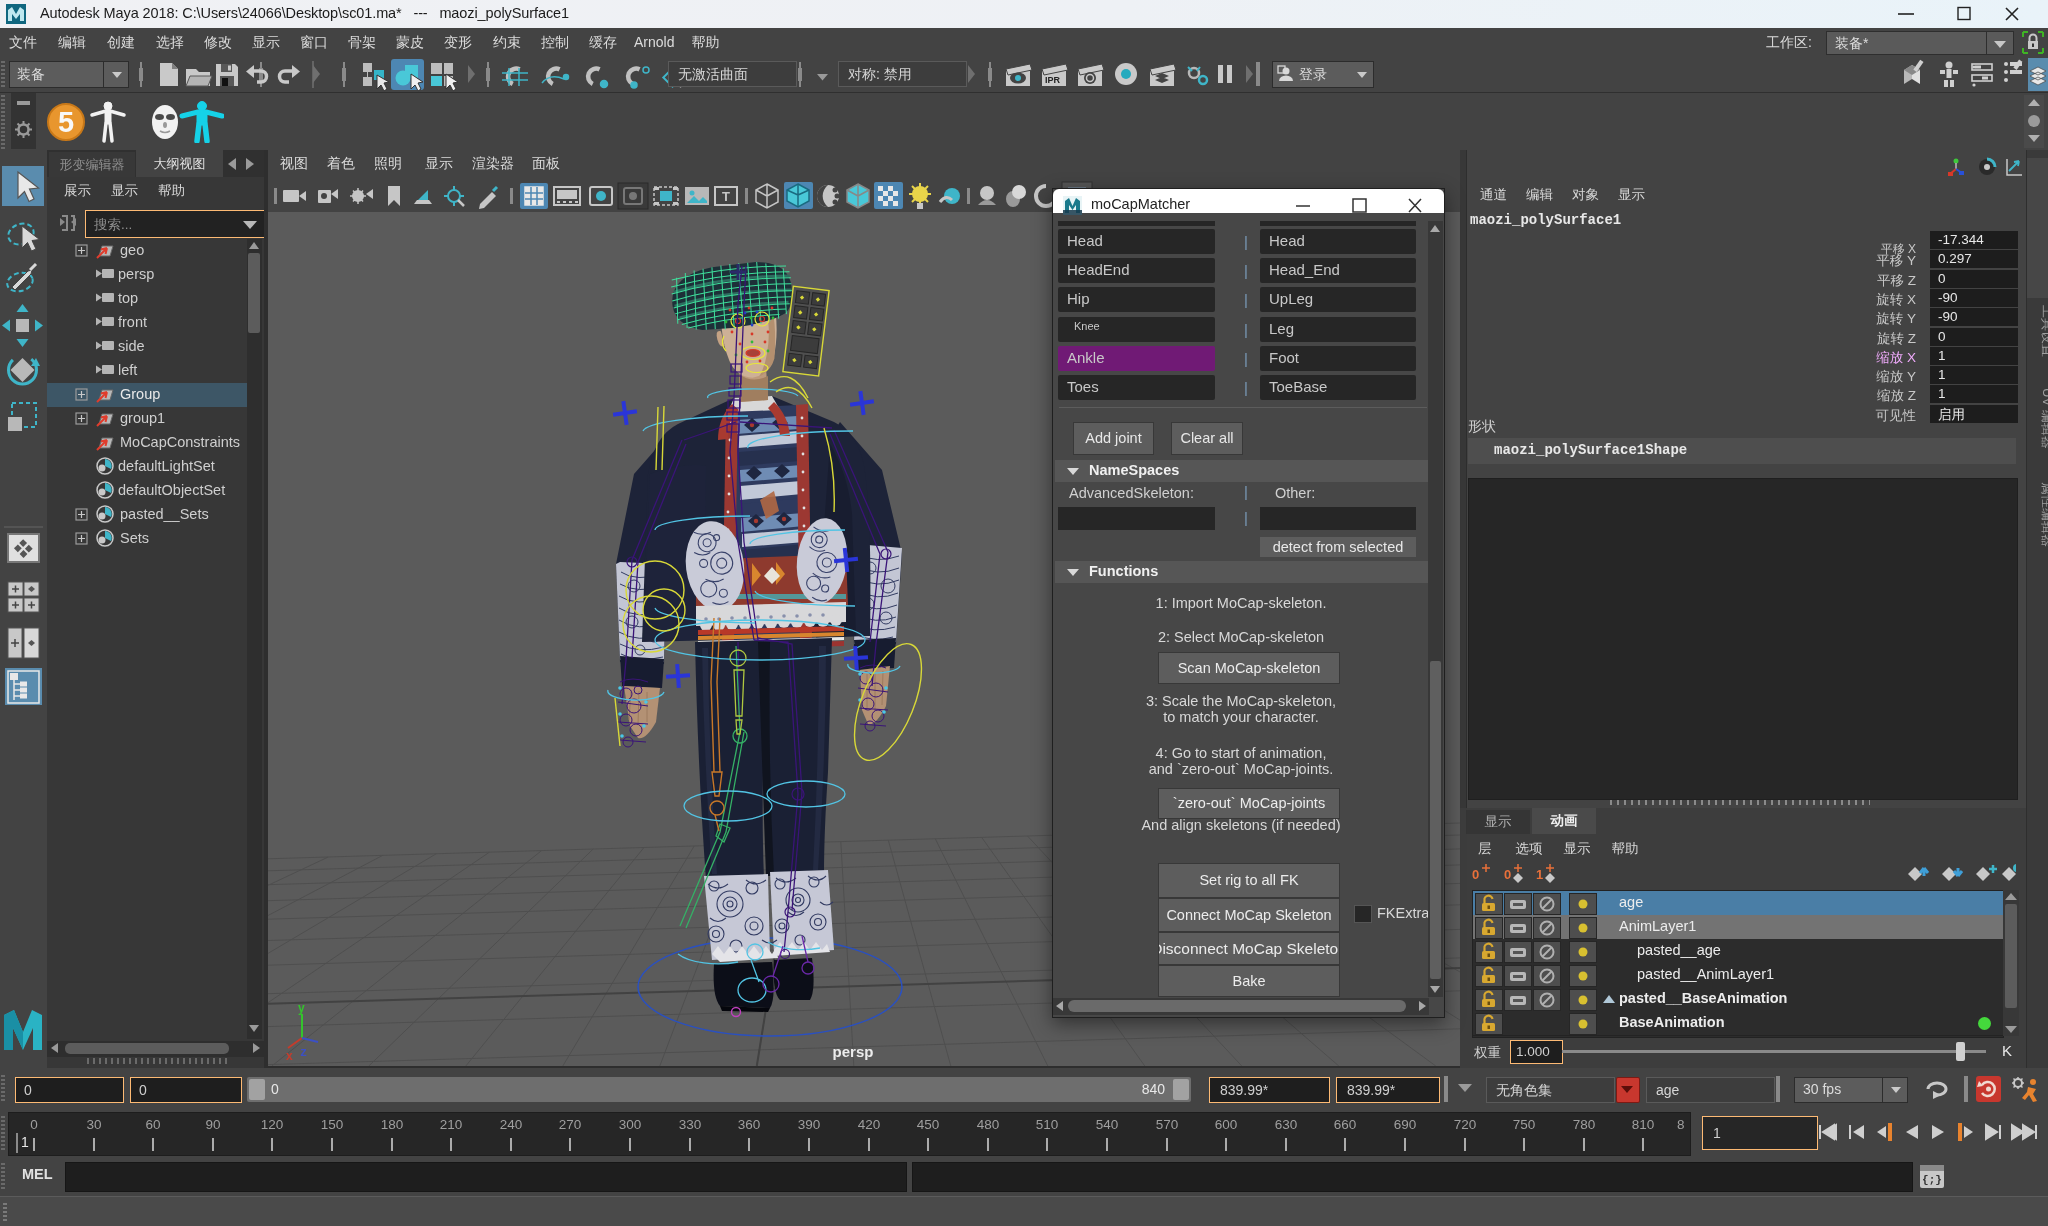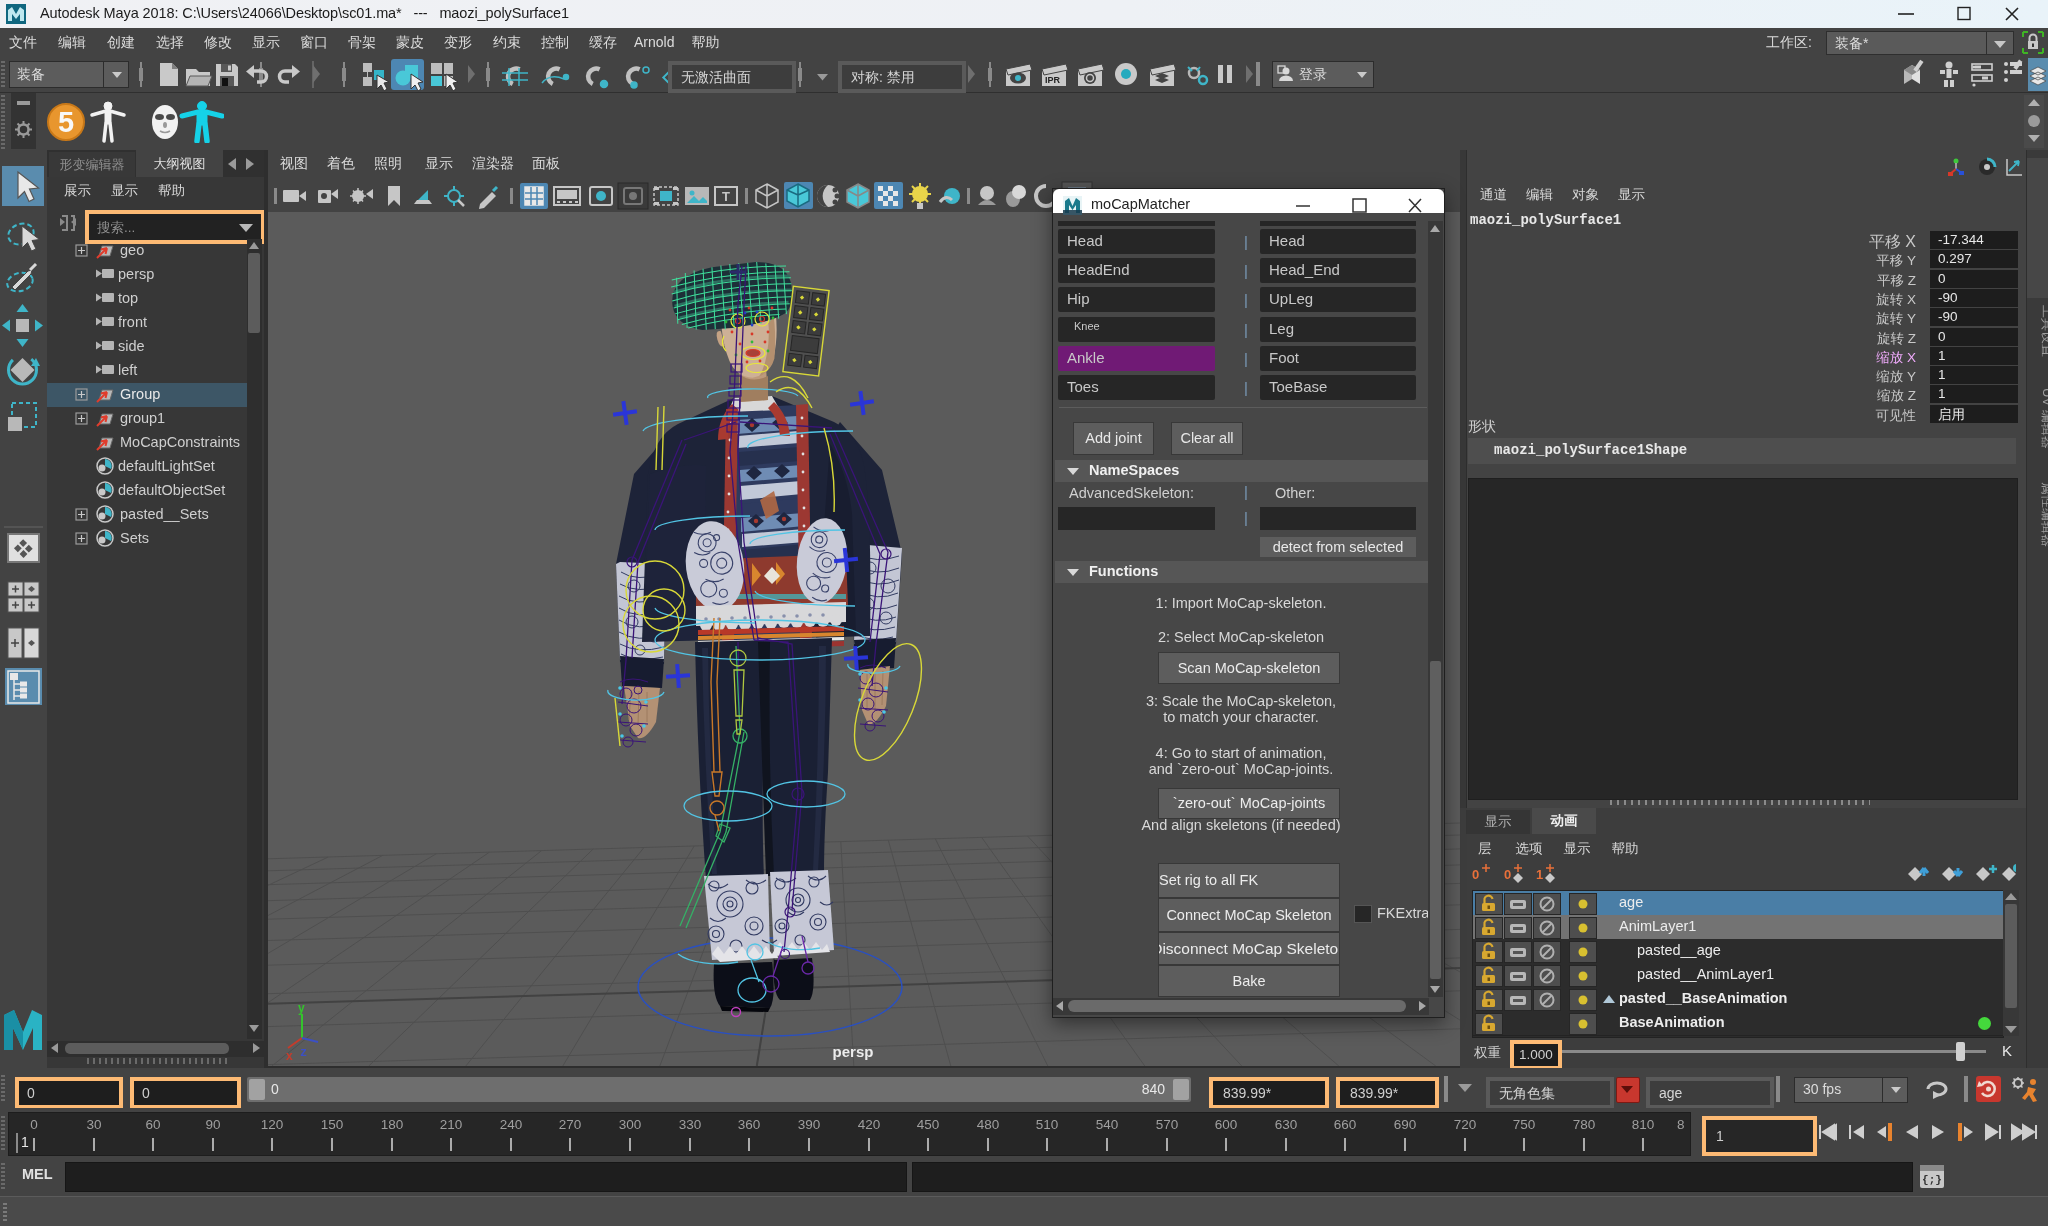--- a/index.html
+++ b/index.html
@@ -1,20 +1,20 @@
 <!DOCTYPE html>
 <html><head>
 <meta charset="utf-8">
 <style>
   html,body{margin:0;padding:0;background:#2b2b2b;}
   #app{position:relative;width:2048px;height:1226px;overflow:hidden;
        font-family:"Liberation Sans",sans-serif;background:#434343;}
   .abs{position:absolute;}
   .txt{color:#dcdcdc;font-size:14px;white-space:nowrap;}
-  .field{background:#1e1e1e;border:4px solid #fdba74;color:#cfcfcf;}
+  .field{background:#1e1e1e;border:1px solid #fdba74;color:#cfcfcf;padding-left:7px;}
 </style>
 </head>
 <body>
 <div id="app">
 
 <div class="abs" style="left:0;top:0;width:2048px;height:28px;background:linear-gradient(90deg,#f0f1f4 0%,#eef1f5 55%,#e9f3f9 100%);">
   <svg class="abs" style="left:6px;top:4px" width="20" height="20" viewBox="0 0 20 20">
     <rect x="0" y="0" width="20" height="20" fill="#10677f"></rect>
     <path d="M2 17 V6 L6 3 L10 10 L14 3 L18 6 V17 H14 V10 L10 15 L6 10 V17 Z" fill="#bfe8ef"></path>
   </svg>
@@ -1078,21 +1078,21 @@
           <path d="M1 2 v16 h15" stroke="#c8c8c8" stroke-width="1.5" fill="none"></path>
           <path d="M3 14 L13 4 M13 4 l-5 1 M13 4 l-1 5" stroke="#3fb5c8" stroke-width="1.8" fill="none"></path>
         </g>
   </svg>
   <div class="abs" style="left:20px;top:36px;color:#d8d8d8;font-size:13.5px;">
     <span style="margin-right:19px">通道</span><span style="margin-right:19px">编辑</span><span style="margin-right:19px">对象</span><span>显示</span>
   </div>
   <div class="abs" style="left:10px;top:62px;color:#e8e8e8;font-size:14px;font-weight:bold;font-family:'Liberation Mono',monospace;">maozi_polySurface1</div>
   <div id="chanrows" class="abs" style="left:0;top:81px;width:560px;height:200px;">
         <div class="abs" style="left:0;top:0px;width:560px;height:19px;">
-          <span style="position:absolute;right:104px;top:1px;color:#c8c8c8;font-size:16px;">平移 X</span>
+          <span style="position:absolute;right:104px;top:10px;color:#c8c8c8;font-size:12px;">平移 X</span>
           <div class="abs" style="left:470px;top:0;width:88px;height:18px;background:#1d1d1d;">
             <span style="position:absolute;left:8px;top:1px;color:#e8e8e8;font-size:13.5px;">-17.344</span>
           </div>
         </div>
         <div class="abs" style="left:0;top:19.3px;width:560px;height:19px;">
           <span style="position:absolute;right:104px;top:2px;color:#c8c8c8;font-size:13.5px;">平移 Y</span>
           <div class="abs" style="left:470px;top:0;width:88px;height:18px;background:#1d1d1d;">
             <span style="position:absolute;left:8px;top:1px;color:#e8e8e8;font-size:13.5px;">0.297</span>
           </div>
         </div>
@@ -1408,21 +1408,21 @@
     <div class="abs" style="left:12px;top:8px;width:0;height:0;border-left:6px solid transparent;border-right:6px solid transparent;border-top:7px solid #d8d8d8;"></div>
     <span style="position:absolute;left:34px;top:2px;color:#f0f0f0;font-size:14.5px;font-weight:bold;">Functions</span>
   </div>
   <div class="abs" style="left:0;top:406px;width:376px;color:#d8d8d8;font-size:14.5px;text-align:center;">1: Import MoCap-skeleton.</div>
   <div class="abs" style="left:0;top:440px;width:376px;color:#d8d8d8;font-size:14.5px;text-align:center;">2: Select MoCap-skeleton</div>
   <div class="abs" style="left:105px;top:463px;width:180px;height:30px;background:#5d5d5d;border:1px solid #383838;color:#ececec;font-size:14.5px;text-align:center;line-height:30px;">Scan MoCap-skeleton</div>
   <div class="abs" style="left:0;top:504px;width:376px;color:#d8d8d8;font-size:14.5px;text-align:center;">3: Scale the MoCap-skeleton,<br>to match your character.</div>
   <div class="abs" style="left:0;top:556px;width:376px;color:#d8d8d8;font-size:14.5px;text-align:center;">4: Go to start of animation,<br>and `zero-out` MoCap-joints.</div>
   <div class="abs" style="left:105px;top:599px;width:180px;height:29px;background:#5d5d5d;border:1px solid #383838;color:#ececec;font-size:14.5px;text-align:center;line-height:29px;">`zero-out` MoCap-joints</div>
   <div class="abs" style="left:0;top:628px;width:376px;color:#d8d8d8;font-size:14.5px;text-align:center;">And align skeletons (if needed)</div>
-  <div class="abs" style="left:105px;top:674px;width:180px;height:33px;background:#5d5d5d;border:1px solid #383838;color:#ececec;font-size:14.5px;text-align:left;line-height:33px;">Set rig to all FK</div>
+  <div class="abs" style="left:105px;top:674px;width:180px;height:33px;background:#5d5d5d;border:1px solid #383838;color:#ececec;font-size:14.5px;text-align:center;line-height:33px;">Set rig to all FK</div>
   <div class="abs" style="left:105px;top:709px;width:180px;height:32px;background:#5d5d5d;border:1px solid #383838;color:#ececec;font-size:14.5px;text-align:center;line-height:32px;">Connect MoCap Skeleton</div>
   <div class="abs" style="left:301px;top:716px;width:16px;height:16px;background:#262626;border:1px solid #555;"></div>
   <span class="abs" style="left:324px;top:716px;color:#d8d8d8;font-size:14.5px;">FKExtra</span>
   <div class="abs" style="left:105px;top:743px;width:180px;height:31px;background:#5d5d5d;border:1px solid #383838;color:#ececec;font-size:14.5px;text-align:center;display:flex;align-items:center;justify-content:center;overflow:hidden;white-space:nowrap;font-size:15.5px;">Disconnect MoCap Skeleton</div>
   <div class="abs" style="left:105px;top:776px;width:180px;height:30px;background:#5d5d5d;border:1px solid #383838;color:#ececec;font-size:14.5px;text-align:center;line-height:30px;">Bake</div>
 
   <div class="abs" style="left:375px;top:32px;width:15px;height:776px;background:#383838;">
     <div class="abs" style="left:2px;top:4px;width:0;height:0;border-left:5.5px solid transparent;border-right:5.5px solid transparent;border-bottom:7px solid #a8a8a8;"></div>
     <div class="abs" style="left:2px;top:440px;width:11px;height:318px;background:#5f5f5f;border-radius:2px;"></div>
     <div class="abs" style="left:2px;bottom:4px;width:0;height:0;border-left:5.5px solid transparent;border-right:5.5px solid transparent;border-top:7px solid #a8a8a8;"></div>

